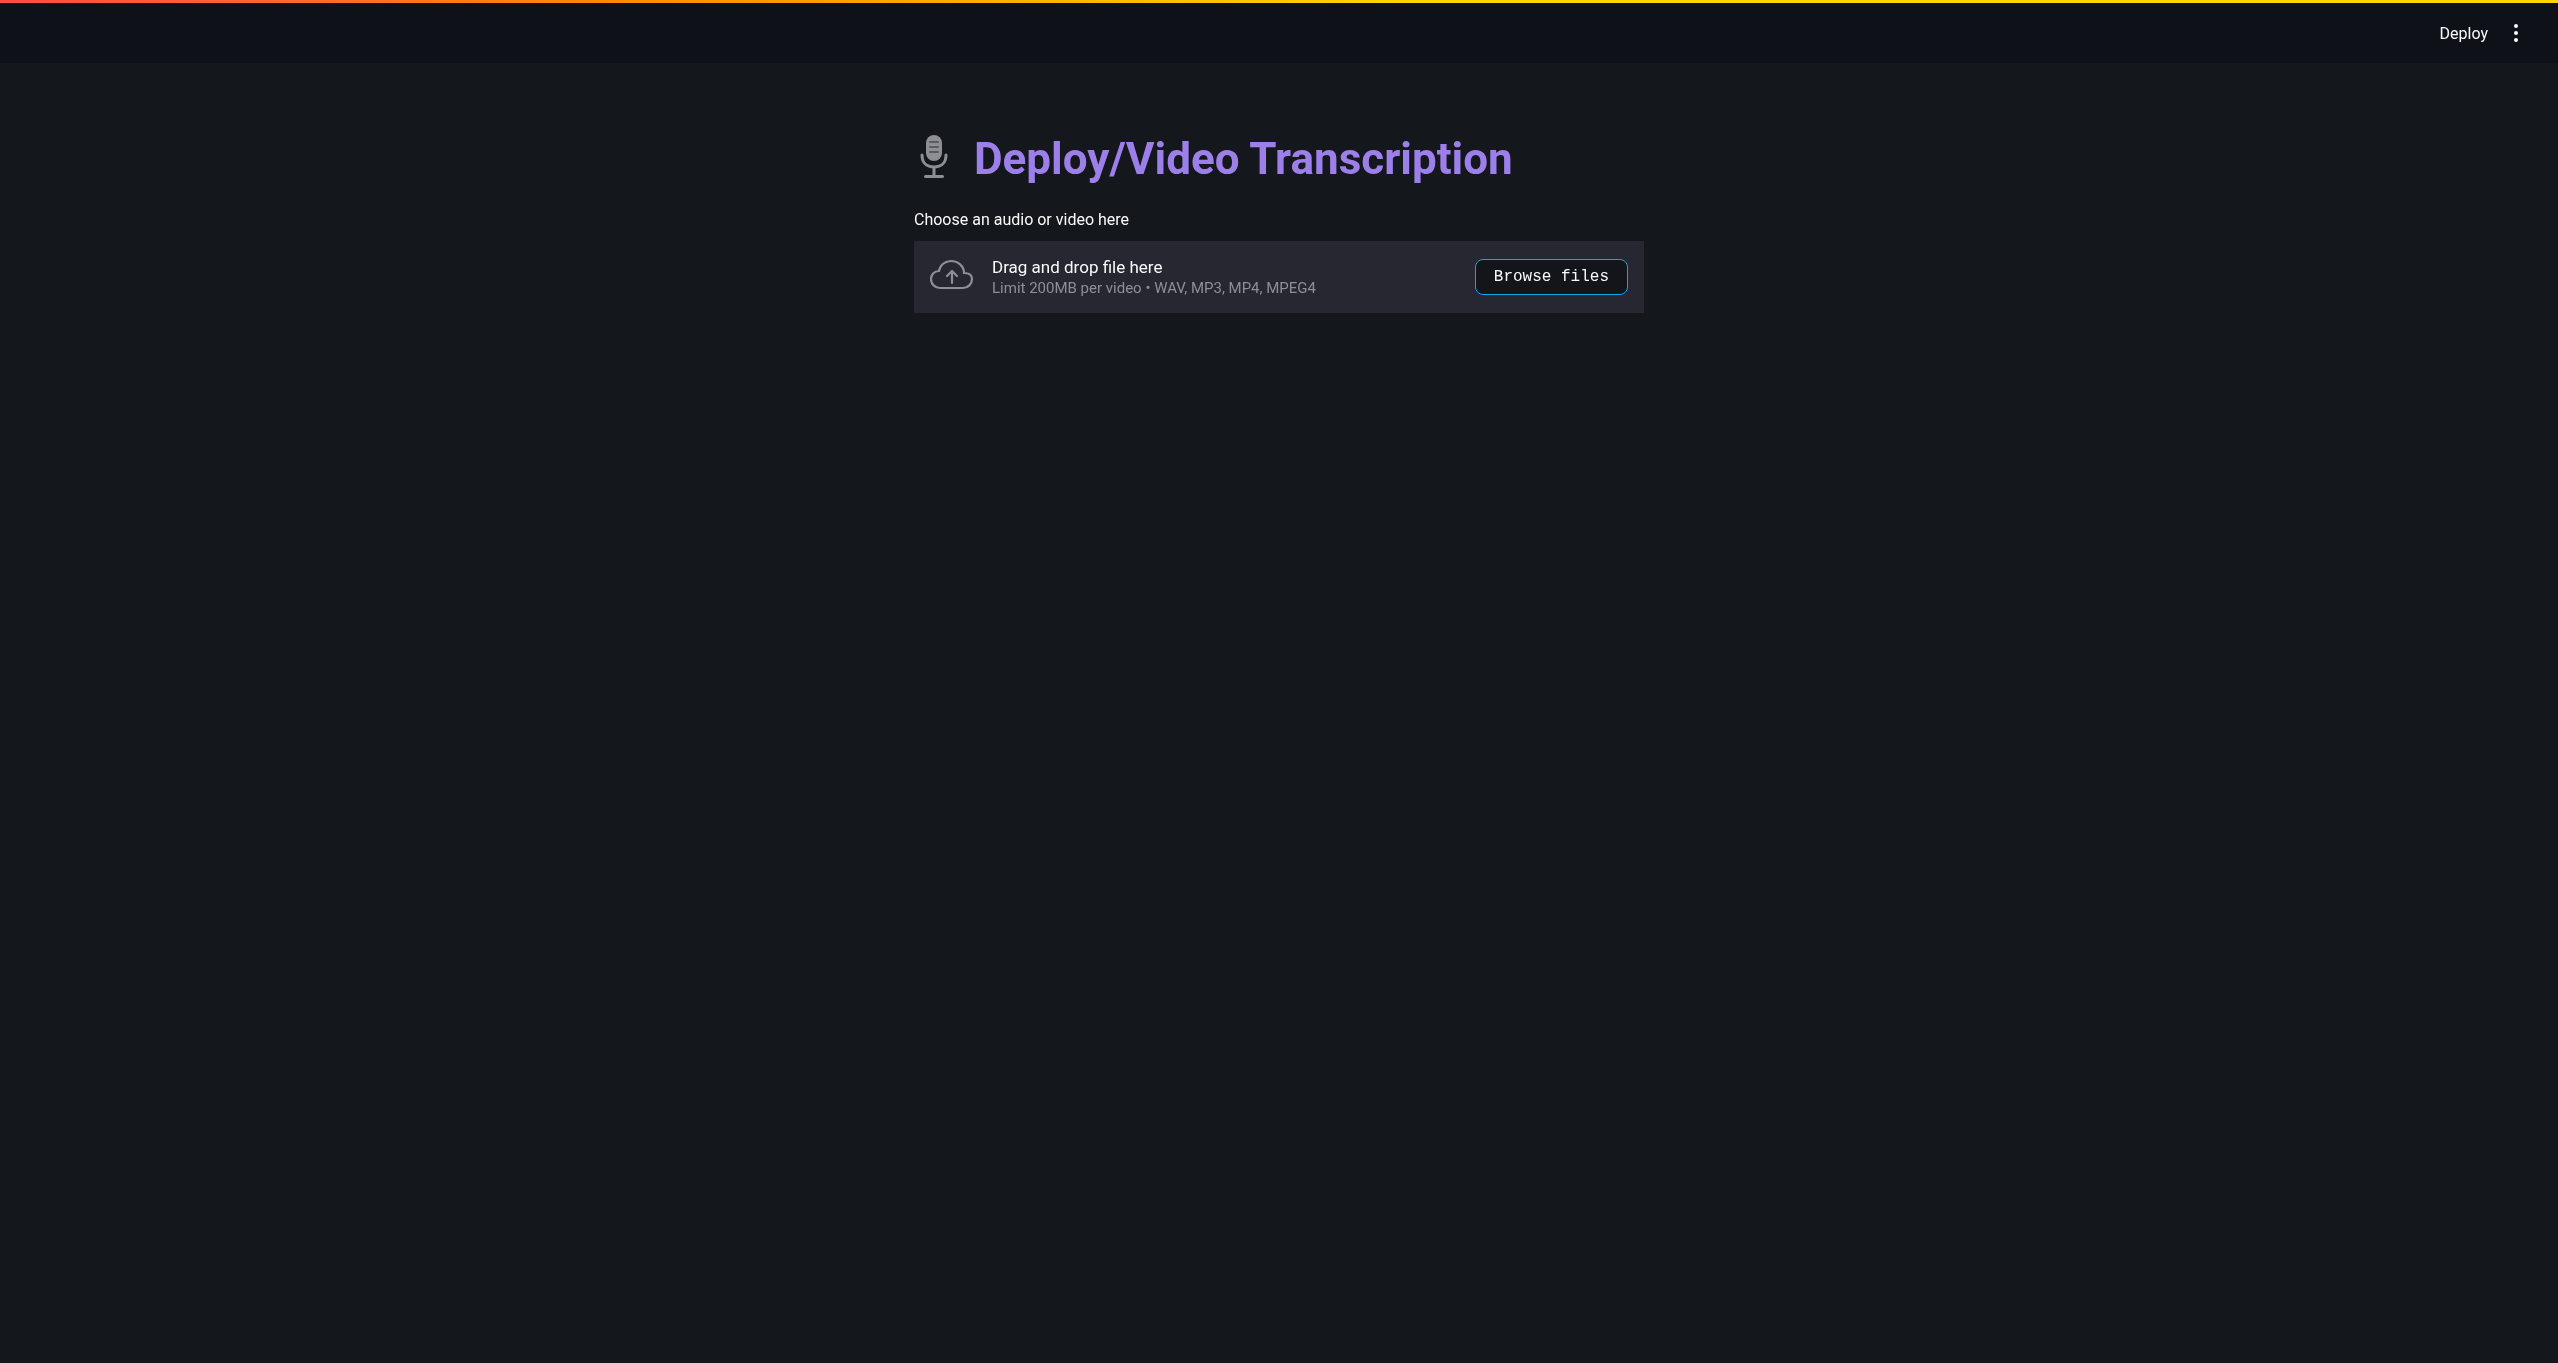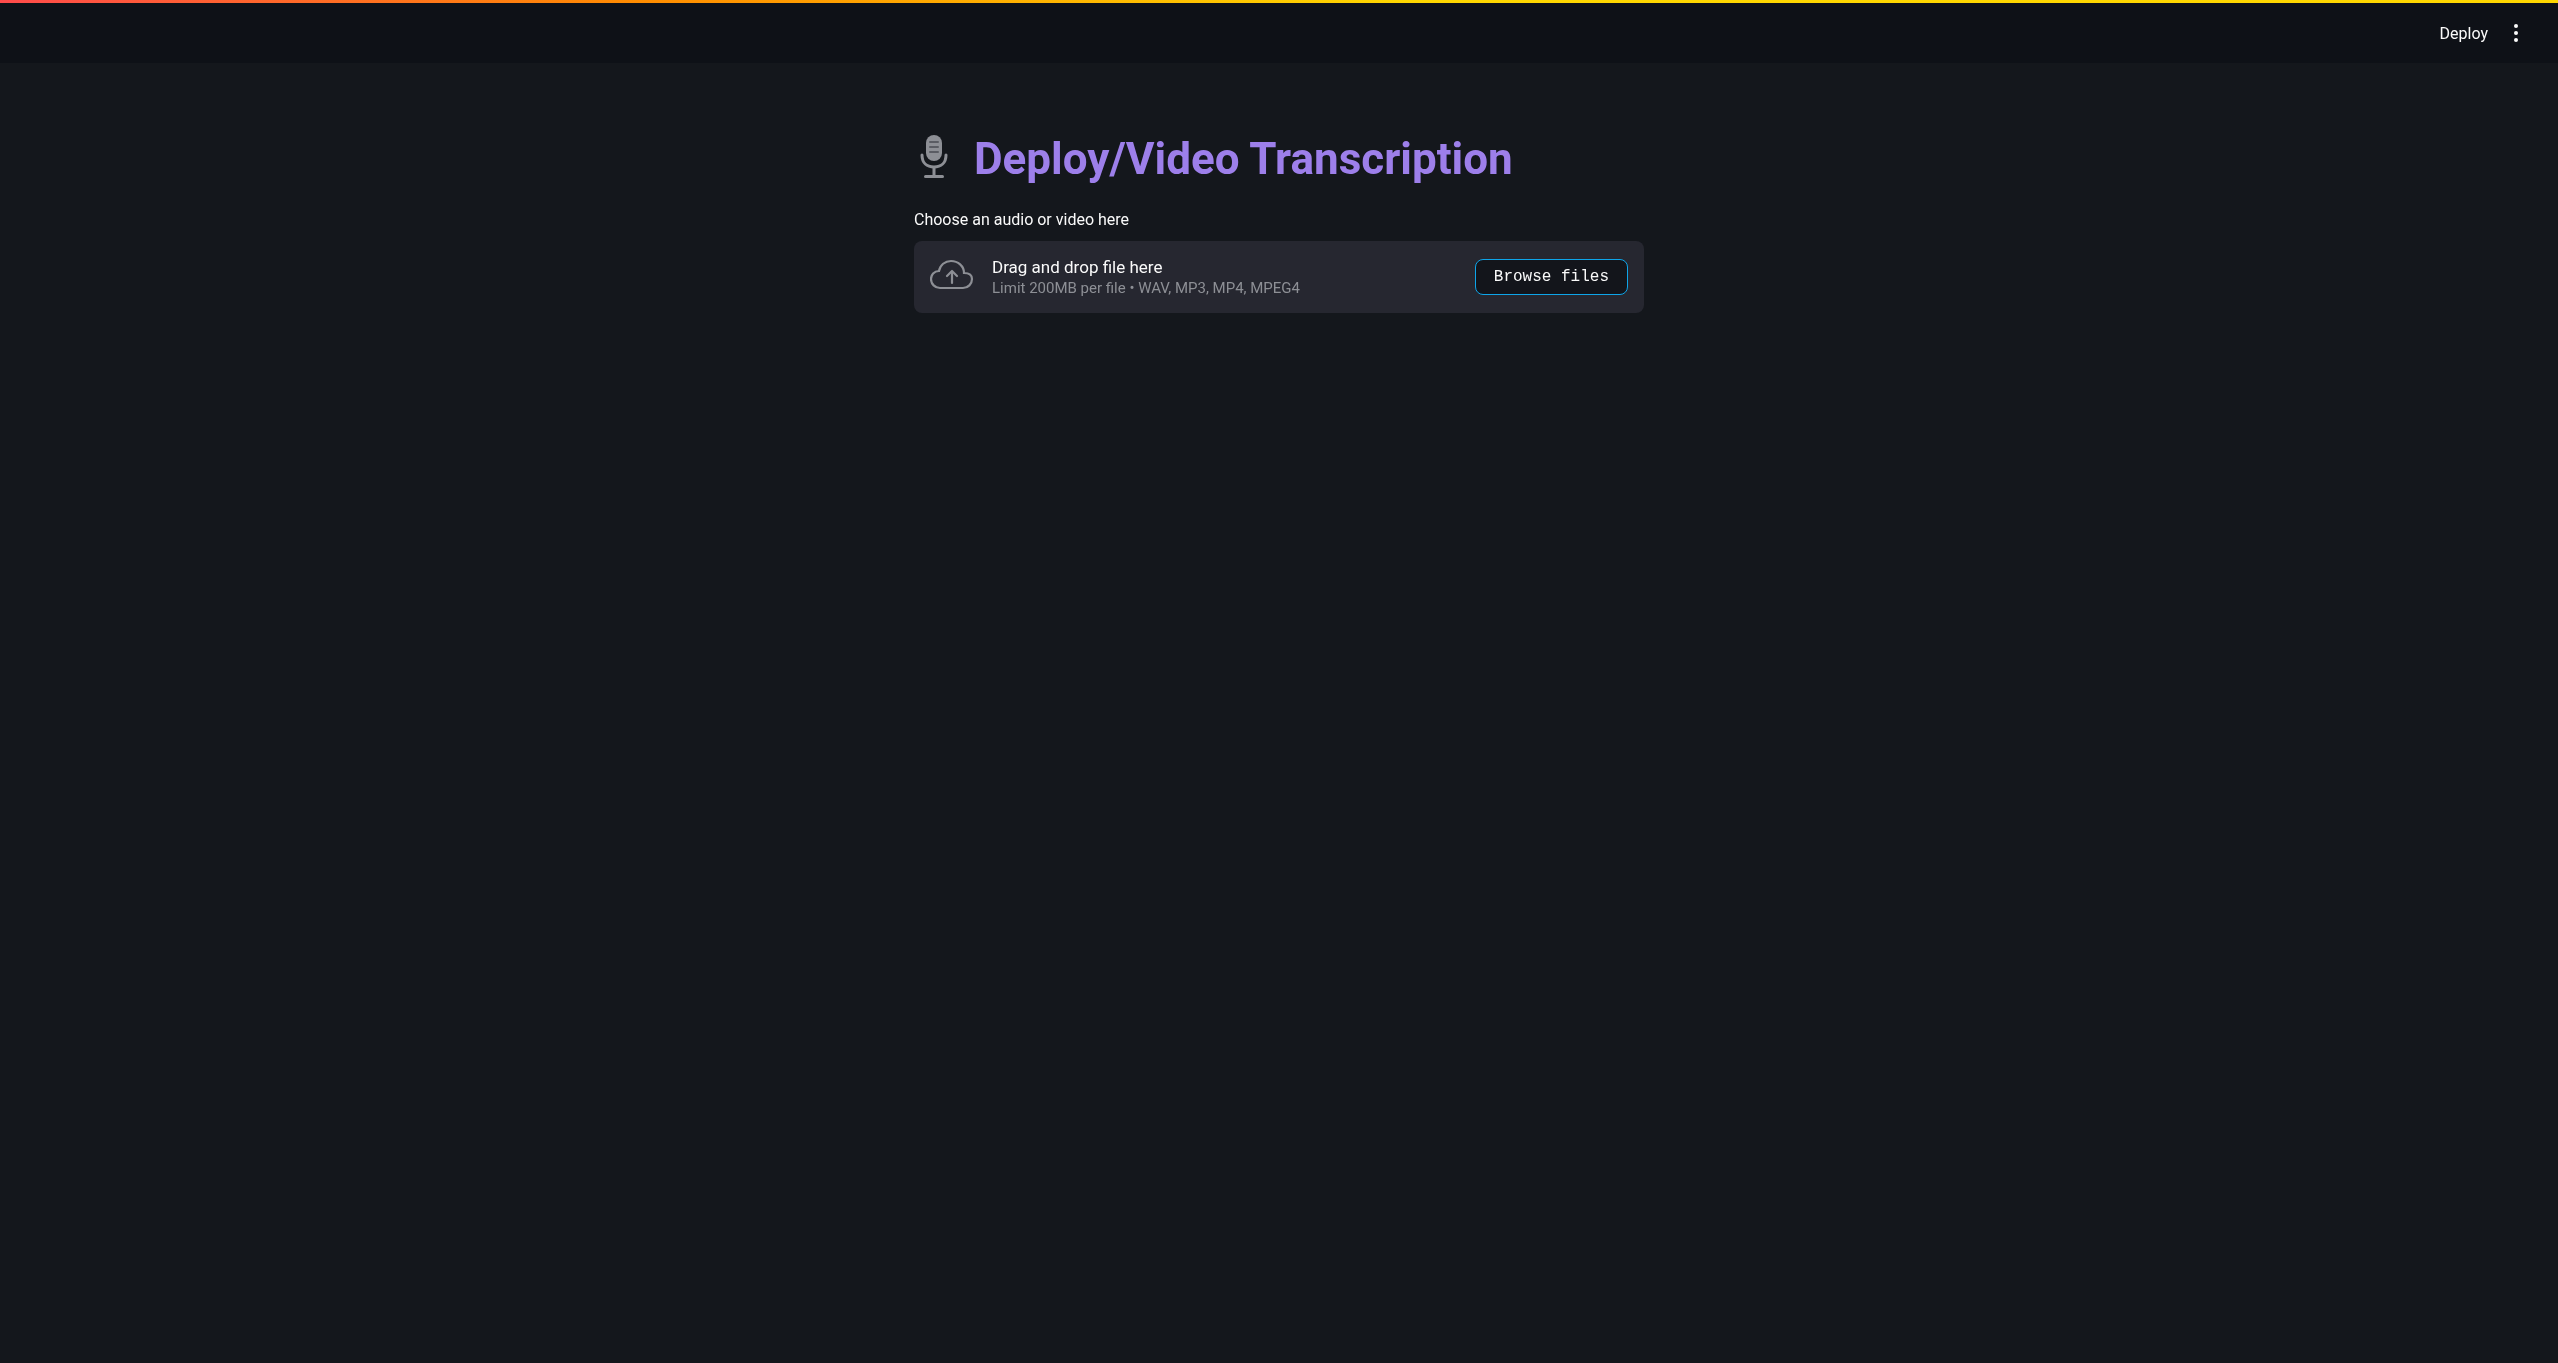--- a/index.html
+++ b/index.html
@@ -80,21 +80,21 @@
     color: #9d7fea;
     line-height: 1.2;
   }
   .label-text {
     font-size: 16px;
     color: #fafafa;
     margin-bottom: 12px;
   }
   .uploader {
     background: #262730;
-    border-radius: 8px;
+    border-radius: 0;
     padding: 16px;
     display: flex;
     align-items: center;
     gap: 18px;
   }
   .cloud-icon-wrap {
     flex-shrink: 0;
     display: flex;
     align-items: center;
   }
@@ -157,18 +157,18 @@
     <div class="uploader">
       <span class="cloud-icon-wrap">
         <svg width="44" height="36" viewBox="0 0 44 36" fill="none">
           <path d="M34 14 C34 7 28 2 21 2 C15 2 10 6 9 12 C4 12 1 16 1 20 C1 25 5 29 10 29 L33 29 C38 29 42 25 42 20 C42 16 39 14 34 14 Z" stroke="#8d8f95" stroke-width="2.2" fill="none"></path>
           <path d="M22 24 L22 13" stroke="#8d8f95" stroke-width="2.2" stroke-linecap="round"></path>
           <path d="M17 17 L22 12 L27 17" stroke="#8d8f95" stroke-width="2.2" stroke-linecap="round" stroke-linejoin="round" fill="none"></path>
         </svg>
       </span>
       <div class="uploader-text">
         <div class="drag-label">Drag and drop file here</div>
-        <div class="limit-label">Limit 200MB per file • WAV, MP3, MP4, MPEG4</div>
+        <div class="limit-label">Limit 200MB per video • WAV, MP3, MP4, MPEG4</div>
       </div>
       <button class="browse-btn">Browse files</button>
     </div>
   </div>
 </div>
 
 </body></html>

